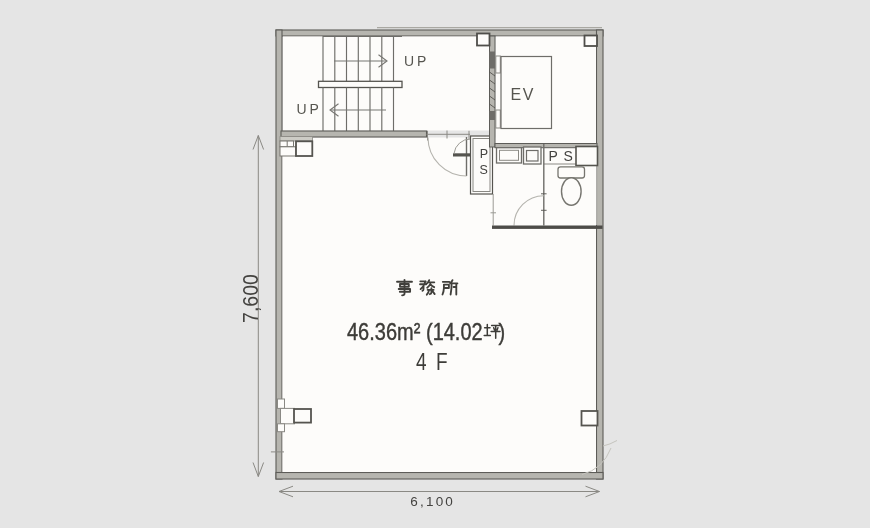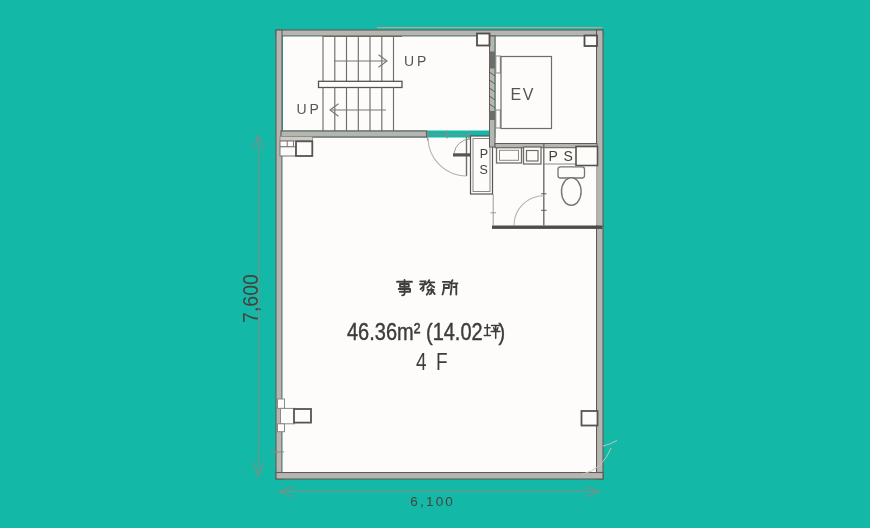--- a/index.html
+++ b/index.html
@@ -1,16 +1,16 @@
 <!DOCTYPE html>
 <html><head>
 <meta charset="utf-8">
 <style>
   html,body{margin:0;padding:0;background:#fdfcfa;}
-  .page{position:relative;width:870px;height:528px;background:#14b8a6;overflow:hidden;
+  .page{position:relative;width:870px;height:528px;background:#e5e5e5;overflow:hidden;
         font-family:"Liberation Sans", sans-serif;text-align:right;}
   svg{position:absolute;left:0;top:0;}
   text{font-family:"Liberation Sans", sans-serif;}
 </style>
 </head>
 <body>
 <div class="page">
 <svg width="870" height="528" viewBox="0 0 870 528">
 
 <g>

